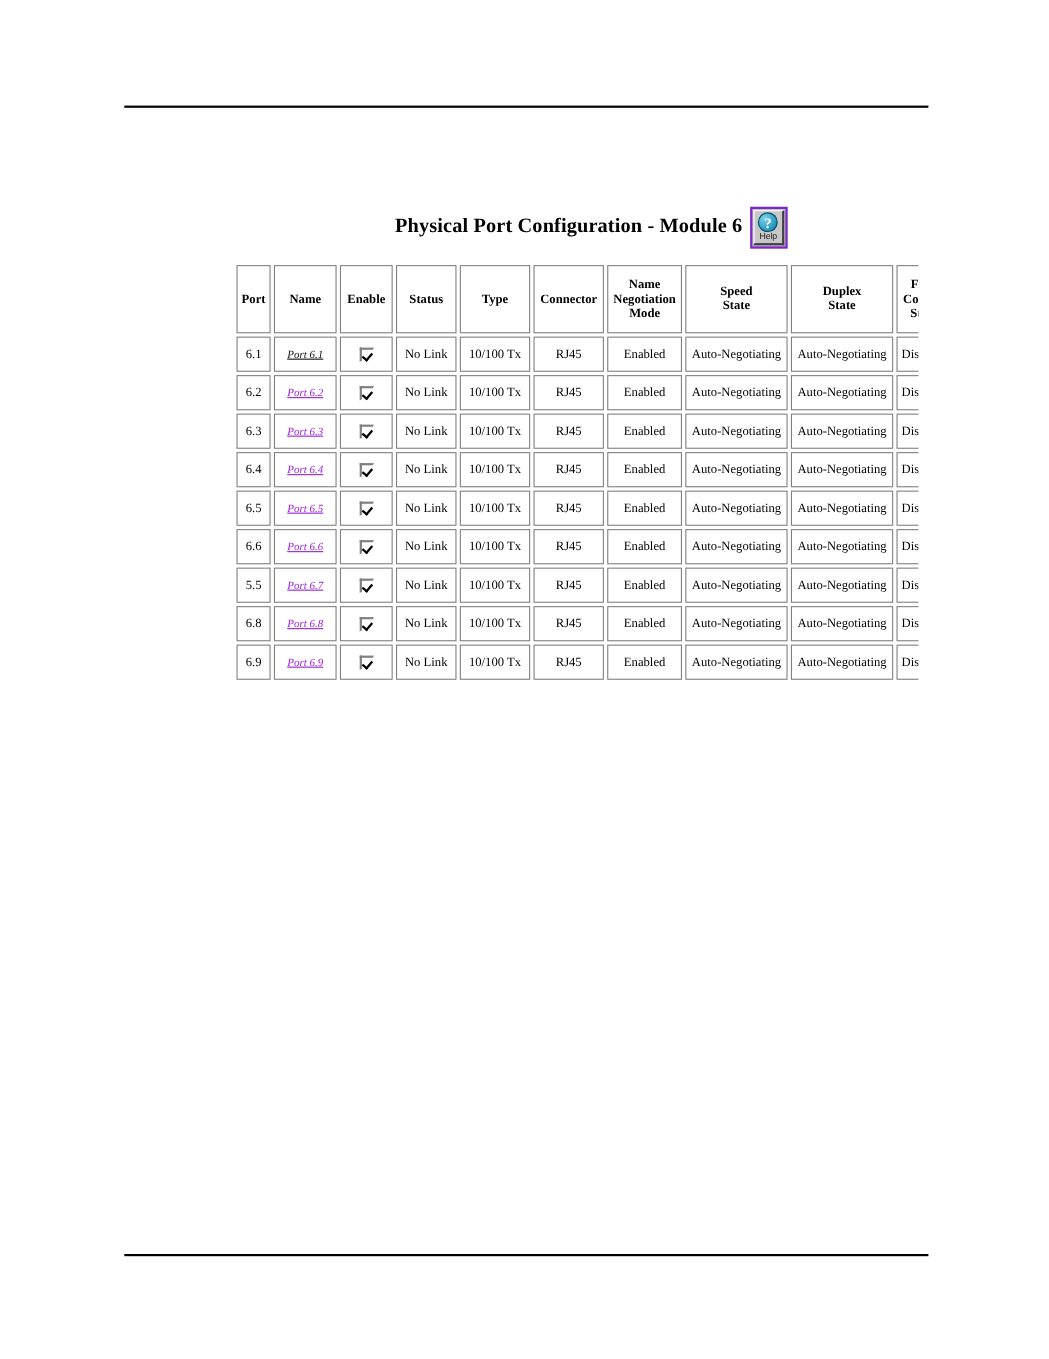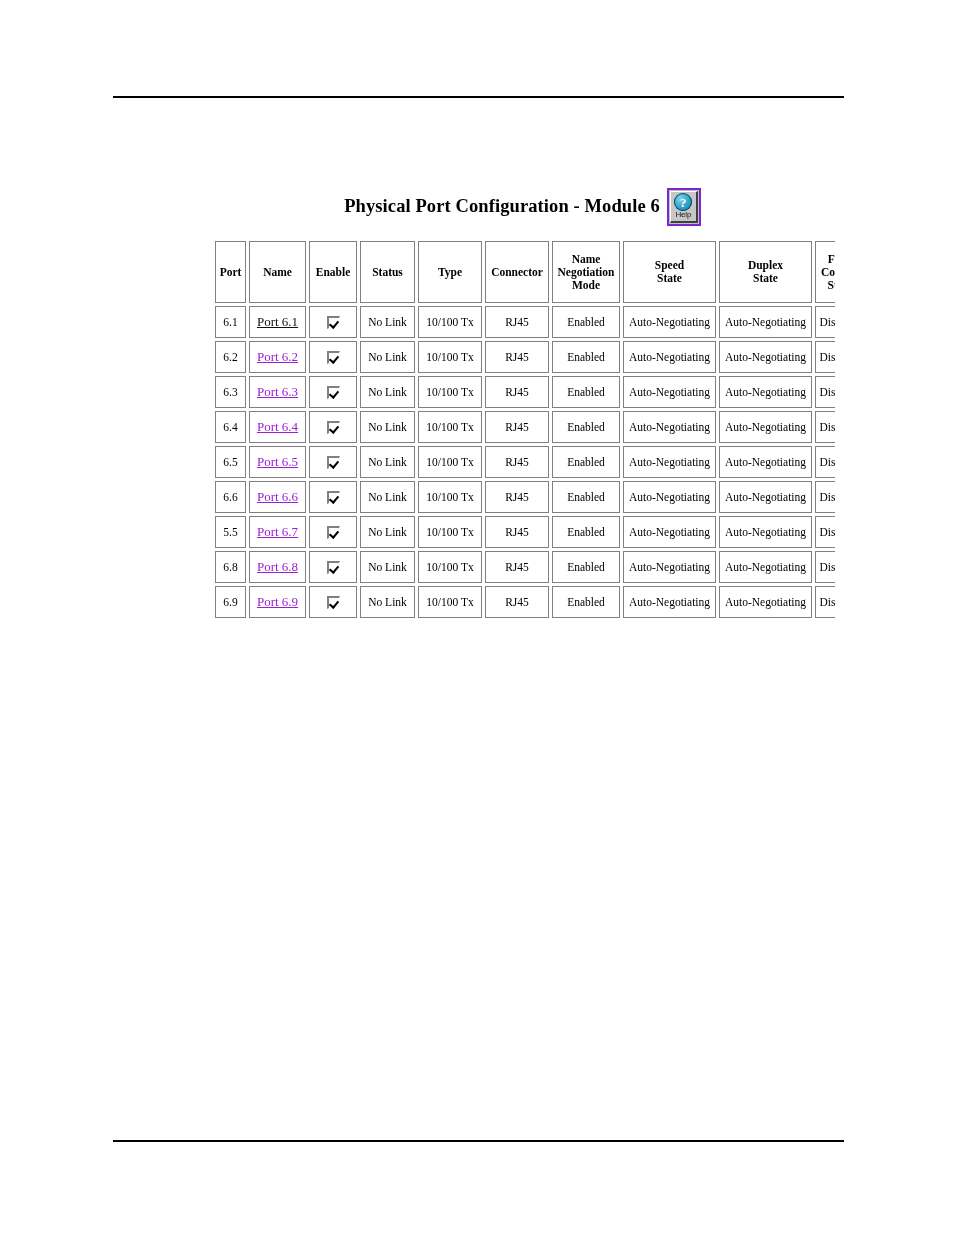--- a/index.html
+++ b/index.html
@@ -22,21 +22,21 @@
     width: 731px;
     height: 2px;
     background: #000000;
   }
   .page-rule.top    { top: 96px; }
   .page-rule.bottom { top: 1140px; }
 
   
   .title-block {
     position: absolute;
-    left: 212px;
+    left: 227px;
     top: 186px;
     width: 621px;
     height: 42px;
     display: flex;
     align-items: center;
     justify-content: center;
     text-align: center;
   }
   .page-title {
     font-family: "Liberation Serif", serif;
@@ -156,23 +156,24 @@
   col.w-type    { width: 64px; }
   col.w-conn    { width: 64px; }
   col.w-auto    { width: 68px; }
   col.w-speed   { width: 93px; }
   col.w-duplex  { width: 93px; }
   col.w-flow    { width: 50px; }
 
   
   a.port-link {
     font-family: "Liberation Serif", serif;
-    font-size: 13px;
+    font-size: 10px;
     text-decoration: underline;
     cursor: pointer;
+    font-style: italic;
   }
   a.port-link.visited { color: #9a1fd6; }
   a.port-link.active  { color: #111111; }
 
   
   .cbx {
     display: inline-block;
     width: 13px;
     height: 13px;
     box-sizing: border-box;

